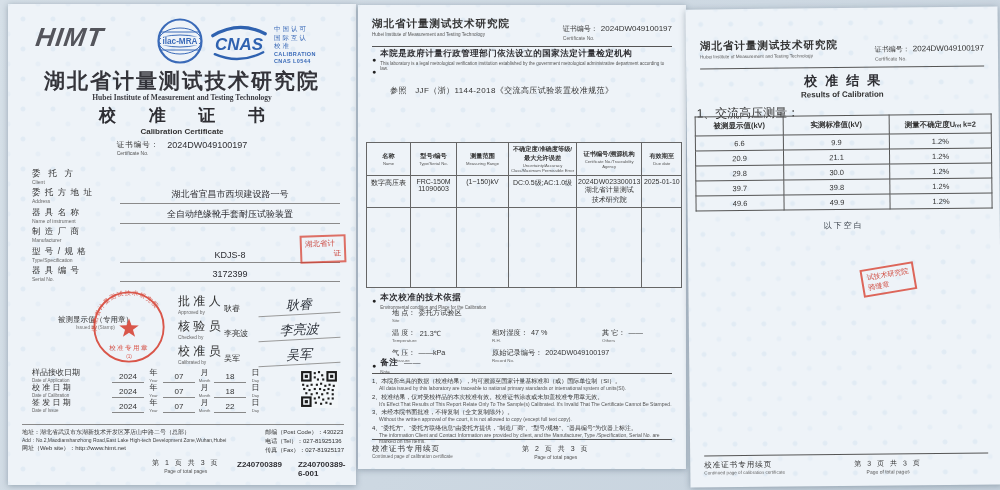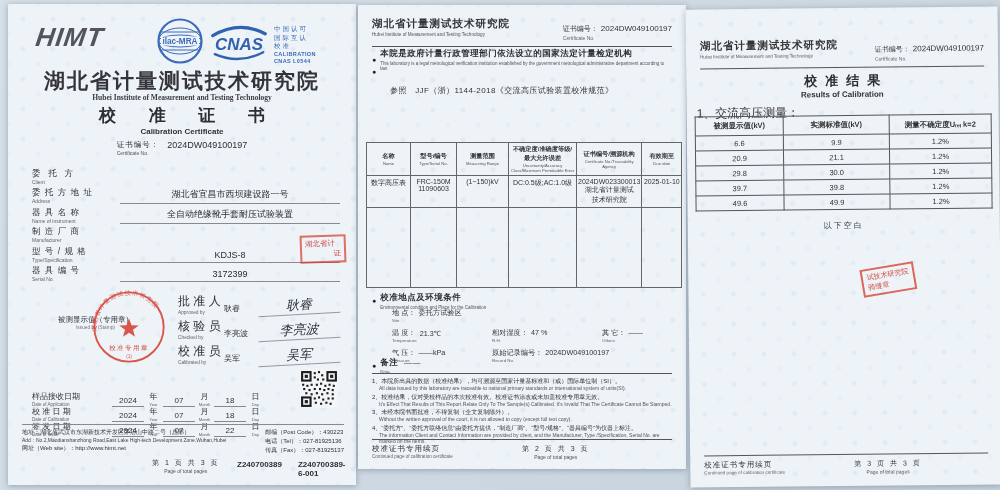--- a/index.html
+++ b/index.html
@@ -52,21 +52,21 @@
   .slab{width:46px}
   .slab-cn{font-size:12px;white-space:pre}
   .slab-en{font-size:4.8px;color:#666}
   .sname{font-size:8px;width:34px;padding-bottom:1px}
   .ssig{flex:1;border-bottom:1px solid #999;font-family:"DejaVu Serif",serif;font-style:italic;
     font-size:13px;color:#2b3038;text-align:center;transform:rotate(-3deg)}
   .edge-stamp{position:absolute;right:10px;top:231px;width:46px;border:2px solid rgba(215,60,45,.72);
     color:rgba(200,50,40,.9);font-size:7.5px;line-height:1.35;padding:2px 3px;transform:rotate(-2deg);
     white-space:nowrap;overflow:hidden}
   .edge-stamp .es2{text-align:right}
-  .dates{position:absolute;top:388px;left:24px;width:252px}
+  .dates{position:absolute;top:364px;left:24px;width:252px}
   .drow{display:flex;align-items:flex-end;height:15px}
   .dlab{width:78px}
   .dlab-cn{font-size:8px;white-space:pre}
   .dlab-en{font-size:4.5px;color:#666}
   .dnum{width:32px;text-align:center;font-size:8px;border-bottom:1px solid #888;padding-bottom:1px;margin:0 2px}
   .dunit{width:15px;text-align:center}
   .du-cn{font-size:8px}
   .du-en{font-size:4.2px;color:#666}
   .qr{position:absolute;right:18px;top:366px;width:38px;height:38px}
   .p1f{position:absolute;left:14px;right:12px;top:420px;border-top:1px solid #8a8a8a;padding-top:3px}
@@ -503,21 +503,21 @@
         <td></td>
             <td></td>
             <td></td>
       </tr>
     </tbody>
       </table>
 
     <div class="bullet" id="b4">
       <span class="dot">●</span>
       <div>
-          <div class="b-cn">校准地点及环境条件</div>
+          <div class="b-cn">本次校准的技术依据</div>
         <div class="b-en">Environmental condition and Place for the Calibration</div>
         </div>
     </div>
 
     <div class="env">
       <div class="erow">
         <div class="ecell">
           <div>
               <div class="el-cn">地 点：</div>
               <div class="el-en">Site</div>

